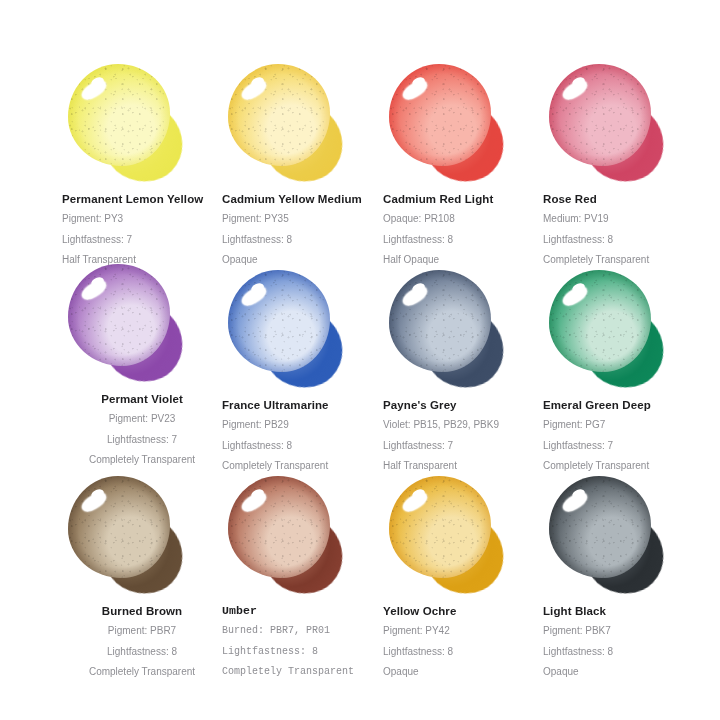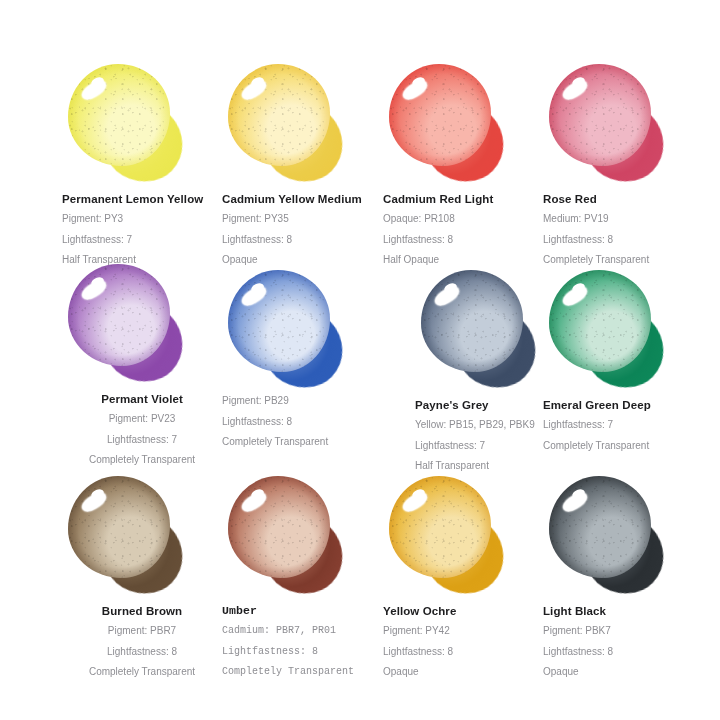--- a/index.html
+++ b/index.html
@@ -200,46 +200,48 @@
       <div class="swatch-meta">Completely Transparent</div>
     </div>
     <div class="swatch-cell" style="left: 222px; top: 268px;">
       <div class="blob-wrap">
         <div class="blob-back" style="background: radial-gradient(at 35% 30%, rgb(123, 155, 214) 0%, rgb(44, 92, 184) 58%, rgb(47, 95, 186) 100%);"></div>
         <div class="blob-main" style="background: radial-gradient(at 62% 64%, rgb(223, 231, 245) 0%, rgb(223, 231, 245) 26%, rgb(123, 155, 214) 62%, rgb(47, 95, 186) 92%, rgb(47, 95, 186) 100%);"></div>
         <div class="blob-rim" style="background: radial-gradient(rgba(255, 255, 255, 0) 56%, rgb(47, 95, 186) 88%, rgb(47, 95, 186) 100%); opacity: 0.55;"></div>
         <div class="blob-grain"></div>
         <div class="blob-highlight"></div>
       </div>
+      <div class="swatch-name">France Ultramarine</div>
       <div class="swatch-meta">Pigment: PB29</div>
       <div class="swatch-meta">Lightfastness: 8</div>
       <div class="swatch-meta">Completely Transparent</div>
     </div>
-    <div class="swatch-cell" style="left: 383px; top: 268px; margin-left: 32px;">
+    <div class="swatch-cell" style="left: 383px; top: 268px;">
       <div class="blob-wrap">
         <div class="blob-back" style="background: radial-gradient(at 35% 30%, rgb(116, 131, 154) 0%, rgb(60, 76, 102) 58%, rgb(64, 80, 106) 100%);"></div>
         <div class="blob-main" style="background: radial-gradient(at 62% 64%, rgb(195, 205, 217) 0%, rgb(195, 205, 217) 26%, rgb(116, 131, 154) 62%, rgb(64, 80, 106) 92%, rgb(64, 80, 106) 100%);"></div>
         <div class="blob-rim" style="background: radial-gradient(rgba(255, 255, 255, 0) 56%, rgb(64, 80, 106) 88%, rgb(64, 80, 106) 100%); opacity: 0.55;"></div>
         <div class="blob-grain"></div>
         <div class="blob-highlight"></div>
       </div>
       <div class="swatch-name">Payne's Grey</div>
-      <div class="swatch-meta">Yellow: PB15, PB29, PBK9</div>
+      <div class="swatch-meta">Violet: PB15, PB29, PBK9</div>
       <div class="swatch-meta">Lightfastness: 7</div>
       <div class="swatch-meta">Half Transparent</div>
     </div>
     <div class="swatch-cell" style="left: 543px; top: 268px;">
       <div class="blob-wrap">
         <div class="blob-back" style="background: radial-gradient(at 35% 30%, rgb(82, 178, 137) 0%, rgb(12, 132, 87) 58%, rgb(15, 140, 92) 100%);"></div>
         <div class="blob-main" style="background: radial-gradient(at 62% 64%, rgb(203, 230, 216) 0%, rgb(203, 230, 216) 26%, rgb(82, 178, 137) 62%, rgb(15, 140, 92) 92%, rgb(15, 140, 92) 100%);"></div>
         <div class="blob-rim" style="background: radial-gradient(rgba(255, 255, 255, 0) 56%, rgb(15, 140, 92) 88%, rgb(15, 140, 92) 100%); opacity: 0.55;"></div>
         <div class="blob-grain"></div>
         <div class="blob-highlight"></div>
       </div>
       <div class="swatch-name">Emeral Green Deep</div>
+      <div class="swatch-meta">Pigment: PG7</div>
       <div class="swatch-meta">Lightfastness: 7</div>
       <div class="swatch-meta">Completely Transparent</div>
     </div>
     <div class="swatch-cell" style="left: 62px; top: 474px; text-align: center;">
       <div class="blob-wrap">
         <div class="blob-back" style="background: radial-gradient(at 35% 30%, rgb(153, 130, 100) 0%, rgb(99, 76, 53) 58%, rgb(106, 82, 58) 100%);"></div>
         <div class="blob-main" style="background: radial-gradient(at 62% 64%, rgb(216, 203, 180) 0%, rgb(216, 203, 180) 26%, rgb(153, 130, 100) 62%, rgb(106, 82, 58) 92%, rgb(106, 82, 58) 100%);"></div>
         <div class="blob-rim" style="background: radial-gradient(rgba(255, 255, 255, 0) 56%, rgb(106, 82, 58) 88%, rgb(106, 82, 58) 100%); opacity: 0.55;"></div>
         <div class="blob-grain"></div>
         <div class="blob-highlight"></div>
@@ -251,21 +253,21 @@
     </div>
     <div class="swatch-cell" style="left: 222px; top: 474px; font-family: Liberation Mono, monospace;">
       <div class="blob-wrap">
         <div class="blob-back" style="background: radial-gradient(at 35% 30%, rgb(187, 123, 102) 0%, rgb(126, 58, 44) 58%, rgb(143, 68, 54) 100%);"></div>
         <div class="blob-main" style="background: radial-gradient(at 62% 64%, rgb(232, 205, 187) 0%, rgb(232, 205, 187) 26%, rgb(187, 123, 102) 62%, rgb(143, 68, 54) 92%, rgb(143, 68, 54) 100%);"></div>
         <div class="blob-rim" style="background: radial-gradient(rgba(255, 255, 255, 0) 56%, rgb(143, 68, 54) 88%, rgb(143, 68, 54) 100%); opacity: 0.55;"></div>
         <div class="blob-grain"></div>
         <div class="blob-highlight"></div>
       </div>
       <div class="swatch-name">Umber</div>
-      <div class="swatch-meta">Cadmium: PBR7, PR01</div>
+      <div class="swatch-meta">Burned: PBR7, PR01</div>
       <div class="swatch-meta">Lightfastness: 8</div>
       <div class="swatch-meta">Completely Transparent</div>
     </div>
     <div class="swatch-cell" style="left: 383px; top: 474px;">
       <div class="blob-wrap">
         <div class="blob-back" style="background: radial-gradient(at 35% 30%, rgb(235, 189, 71) 0%, rgb(220, 160, 20) 58%, rgb(223, 163, 22) 100%);"></div>
         <div class="blob-main" style="background: radial-gradient(at 62% 64%, rgb(246, 226, 168) 0%, rgb(246, 226, 168) 26%, rgb(235, 189, 71) 62%, rgb(223, 163, 22) 92%, rgb(223, 163, 22) 100%);"></div>
         <div class="blob-rim" style="background: radial-gradient(rgba(255, 255, 255, 0) 56%, rgb(223, 163, 22) 88%, rgb(223, 163, 22) 100%); opacity: 0.55;"></div>
         <div class="blob-grain"></div>
         <div class="blob-highlight"></div>

